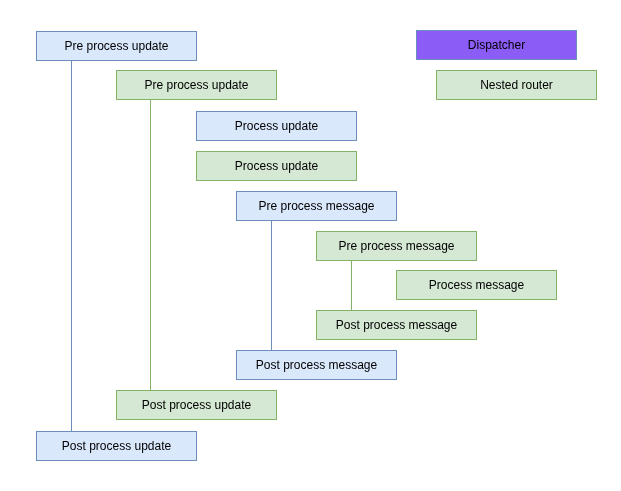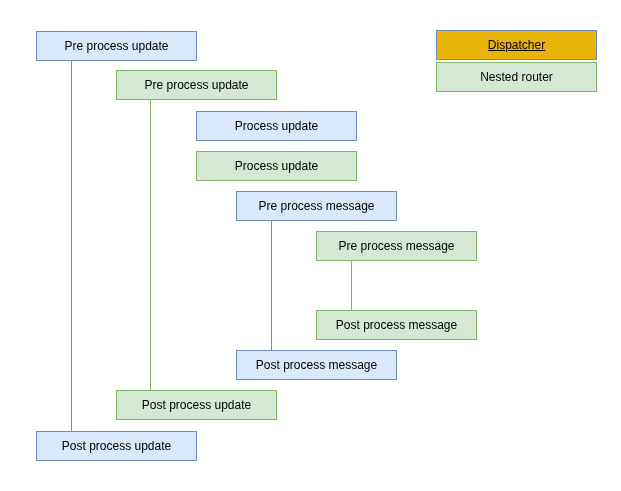--- a/index.html
+++ b/index.html
@@ -54,31 +54,34 @@
   </div>
     <div class="box" style="left: 190px; top: 151px; width: 161px; height: 30px; background: rgb(213, 232, 212); border-color: rgb(130, 179, 102); color: rgb(0, 0, 0);">
     <span class="box-label">Process update</span>
   </div>
     <div class="box" style="left: 230px; top: 191px; width: 161px; height: 30px; background: rgb(218, 232, 252); border-color: rgb(108, 142, 191); color: rgb(0, 0, 0);">
     <span class="box-label">Pre process message</span>
   </div>
     <div class="box" style="left: 310px; top: 231px; width: 161px; height: 30px; background: rgb(213, 232, 212); border-color: rgb(130, 179, 102); color: rgb(0, 0, 0);">
     <span class="box-label">Pre process message</span>
   </div>
+    <div class="box" style="left: 390px; top: 270px; width: 161px; height: 30px; background: rgb(213, 232, 212); border-color: rgb(130, 179, 102); color: rgb(0, 0, 0);">
+    <span class="box-label">Process message</span>
+  </div>
     <div class="box" style="left: 310px; top: 310px; width: 161px; height: 30px; background: rgb(213, 232, 212); border-color: rgb(130, 179, 102); color: rgb(0, 0, 0);">
     <span class="box-label">Post process message</span>
   </div>
     <div class="box" style="left: 230px; top: 350px; width: 161px; height: 30px; background: rgb(218, 232, 252); border-color: rgb(108, 142, 191); color: rgb(0, 0, 0);">
     <span class="box-label">Post process message</span>
   </div>
     <div class="box" style="left: 110px; top: 390px; width: 161px; height: 30px; background: rgb(213, 232, 212); border-color: rgb(130, 179, 102); color: rgb(0, 0, 0);">
     <span class="box-label">Post process update</span>
   </div>
     <div class="box" style="left: 30px; top: 431px; width: 161px; height: 30px; background: rgb(218, 232, 252); border-color: rgb(108, 142, 191); color: rgb(0, 0, 0);">
     <span class="box-label">Post process update</span>
   </div>
-    <div class="box" style="left: 430px; top: 30px; width: 161px; height: 30px; background: #eab308; border-color: rgb(108, 142, 191); color: rgb(0, 0, 0); text-decoration: underline;">
+    <div class="box" style="left: 410px; top: 30px; width: 161px; height: 30px; background: #8b5cf6; border-color: rgb(108, 142, 191); color: rgb(0, 0, 0);">
     <span class="box-label">Dispatcher</span>
   </div>
-    <div class="box" style="left: 430px; top: 62px; width: 161px; height: 30px; background: rgb(213, 232, 212); border-color: rgb(130, 179, 102); color: rgb(0, 0, 0);">
+    <div class="box" style="left: 430px; top: 70px; width: 161px; height: 30px; background: rgb(213, 232, 212); border-color: rgb(130, 179, 102); color: rgb(0, 0, 0);">
     <span class="box-label">Nested router</span>
   </div>
   </div>
 
 </body></html>

